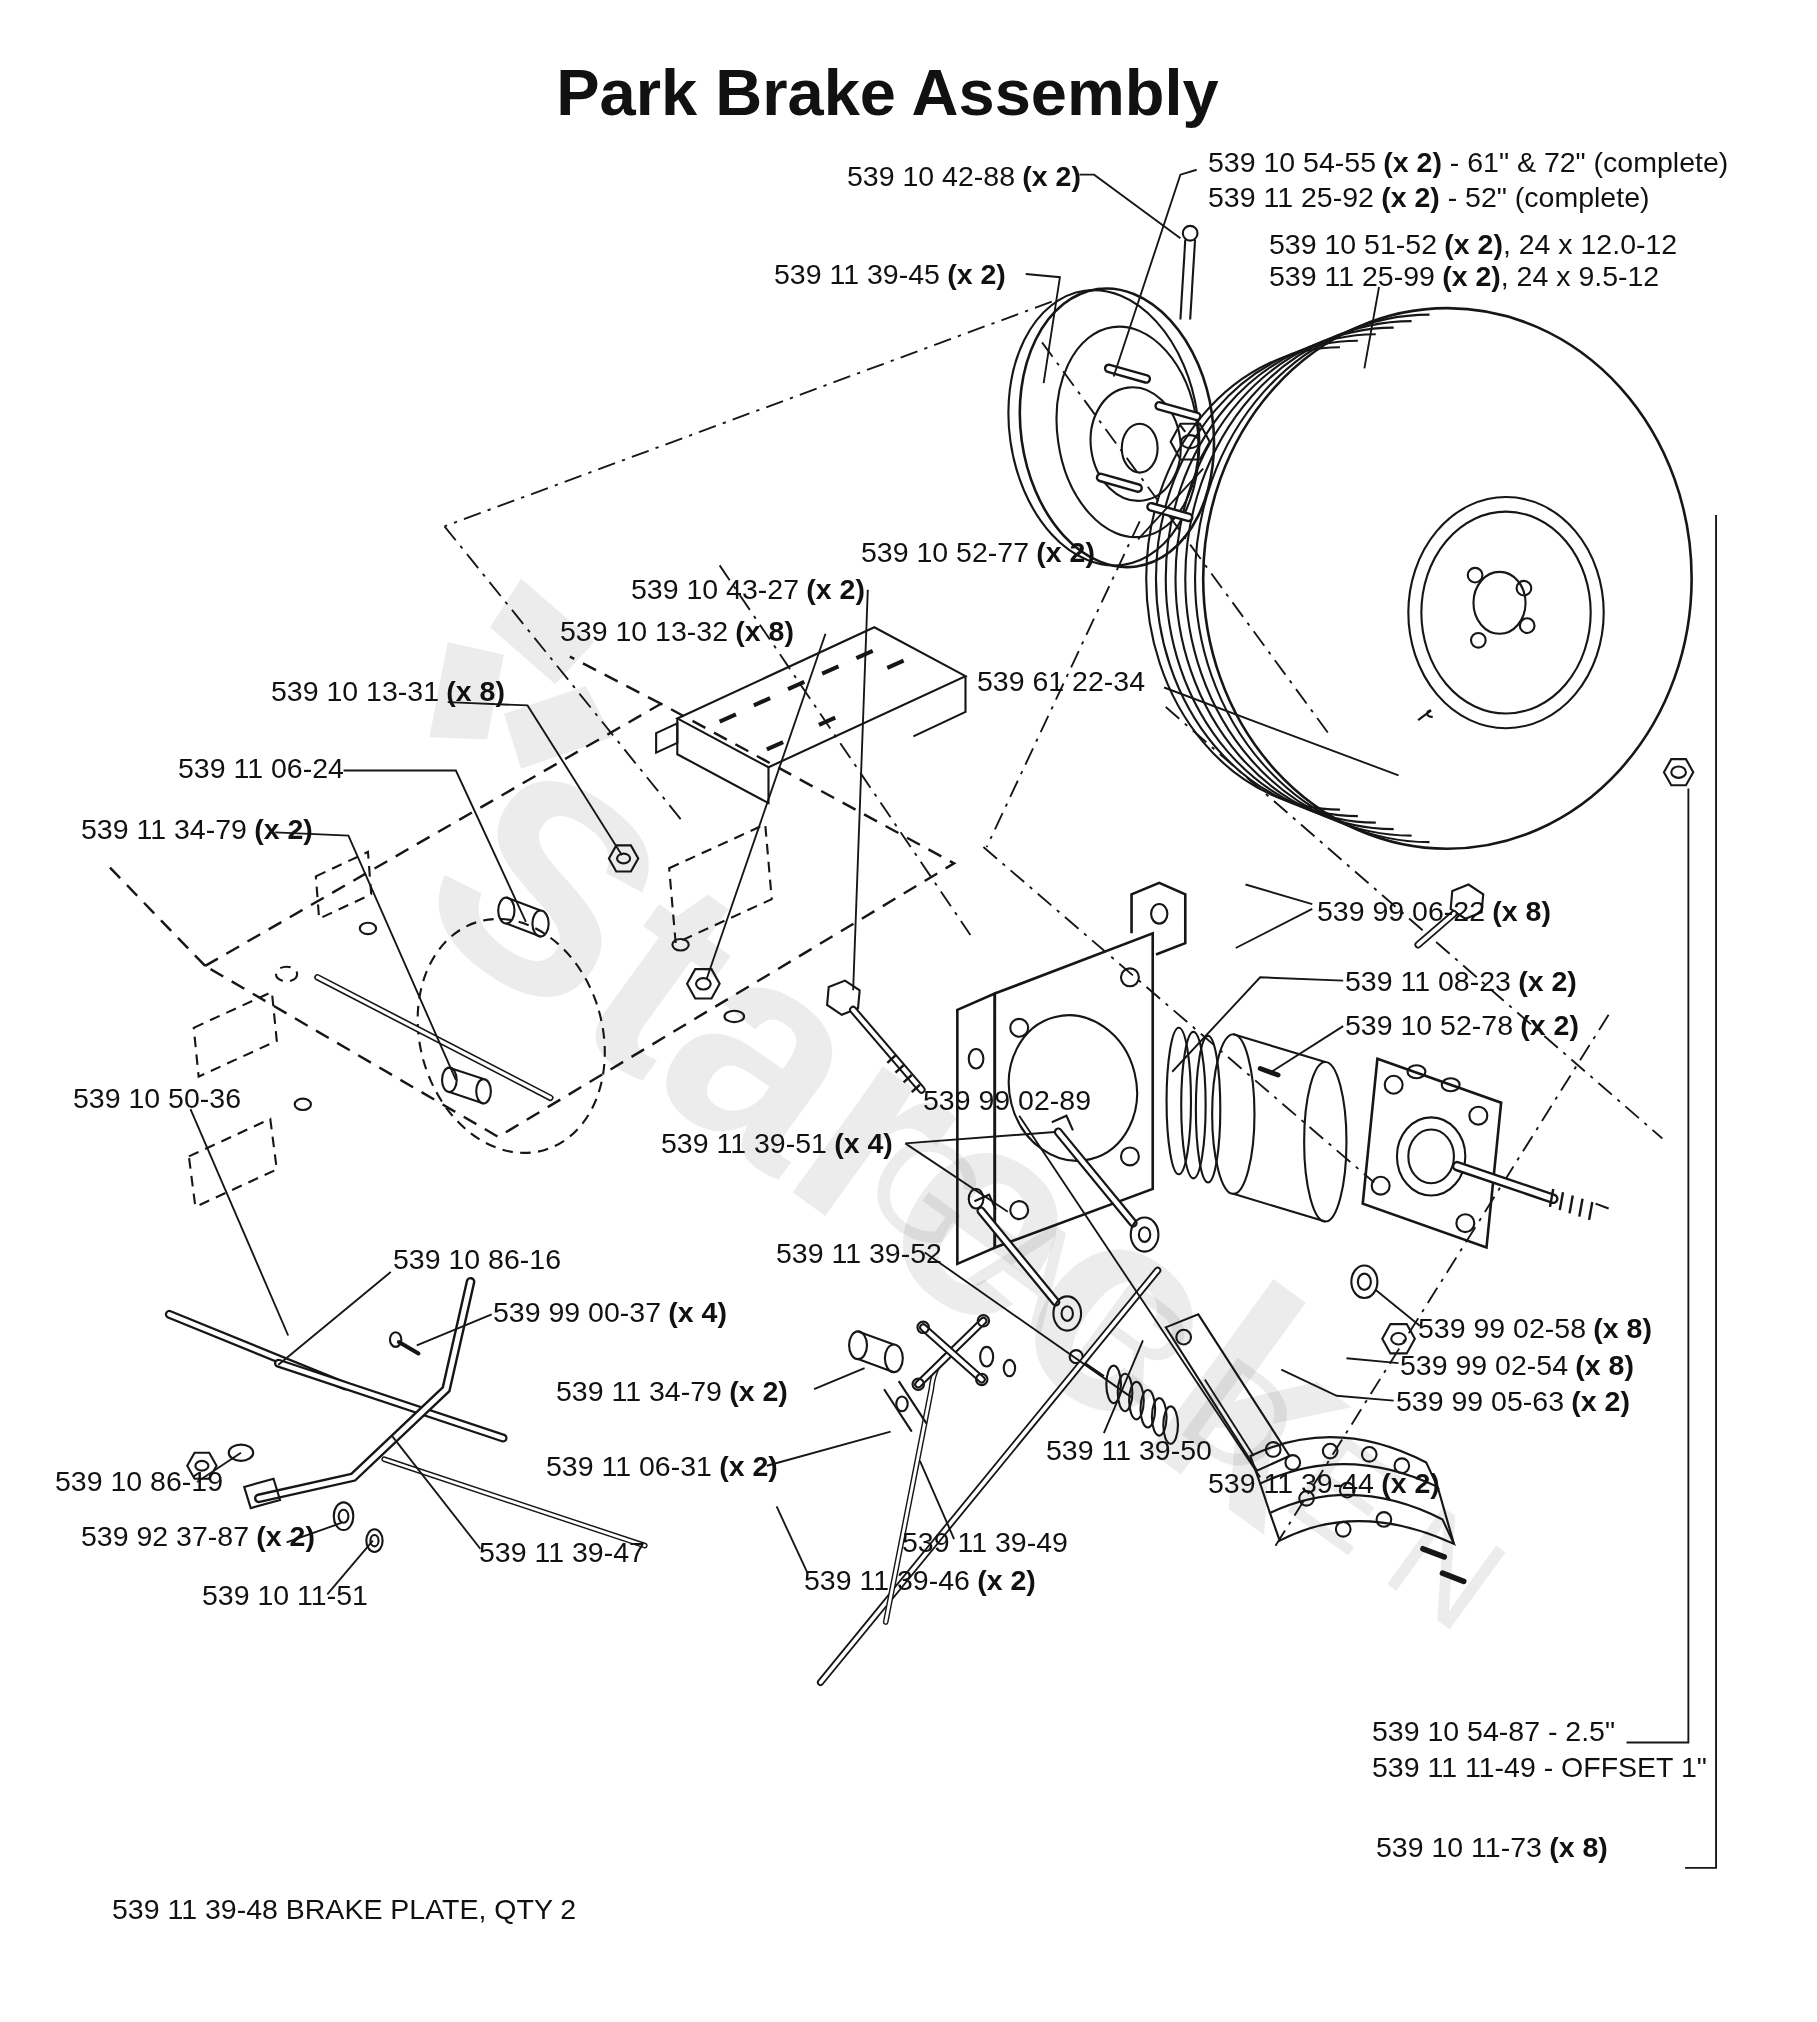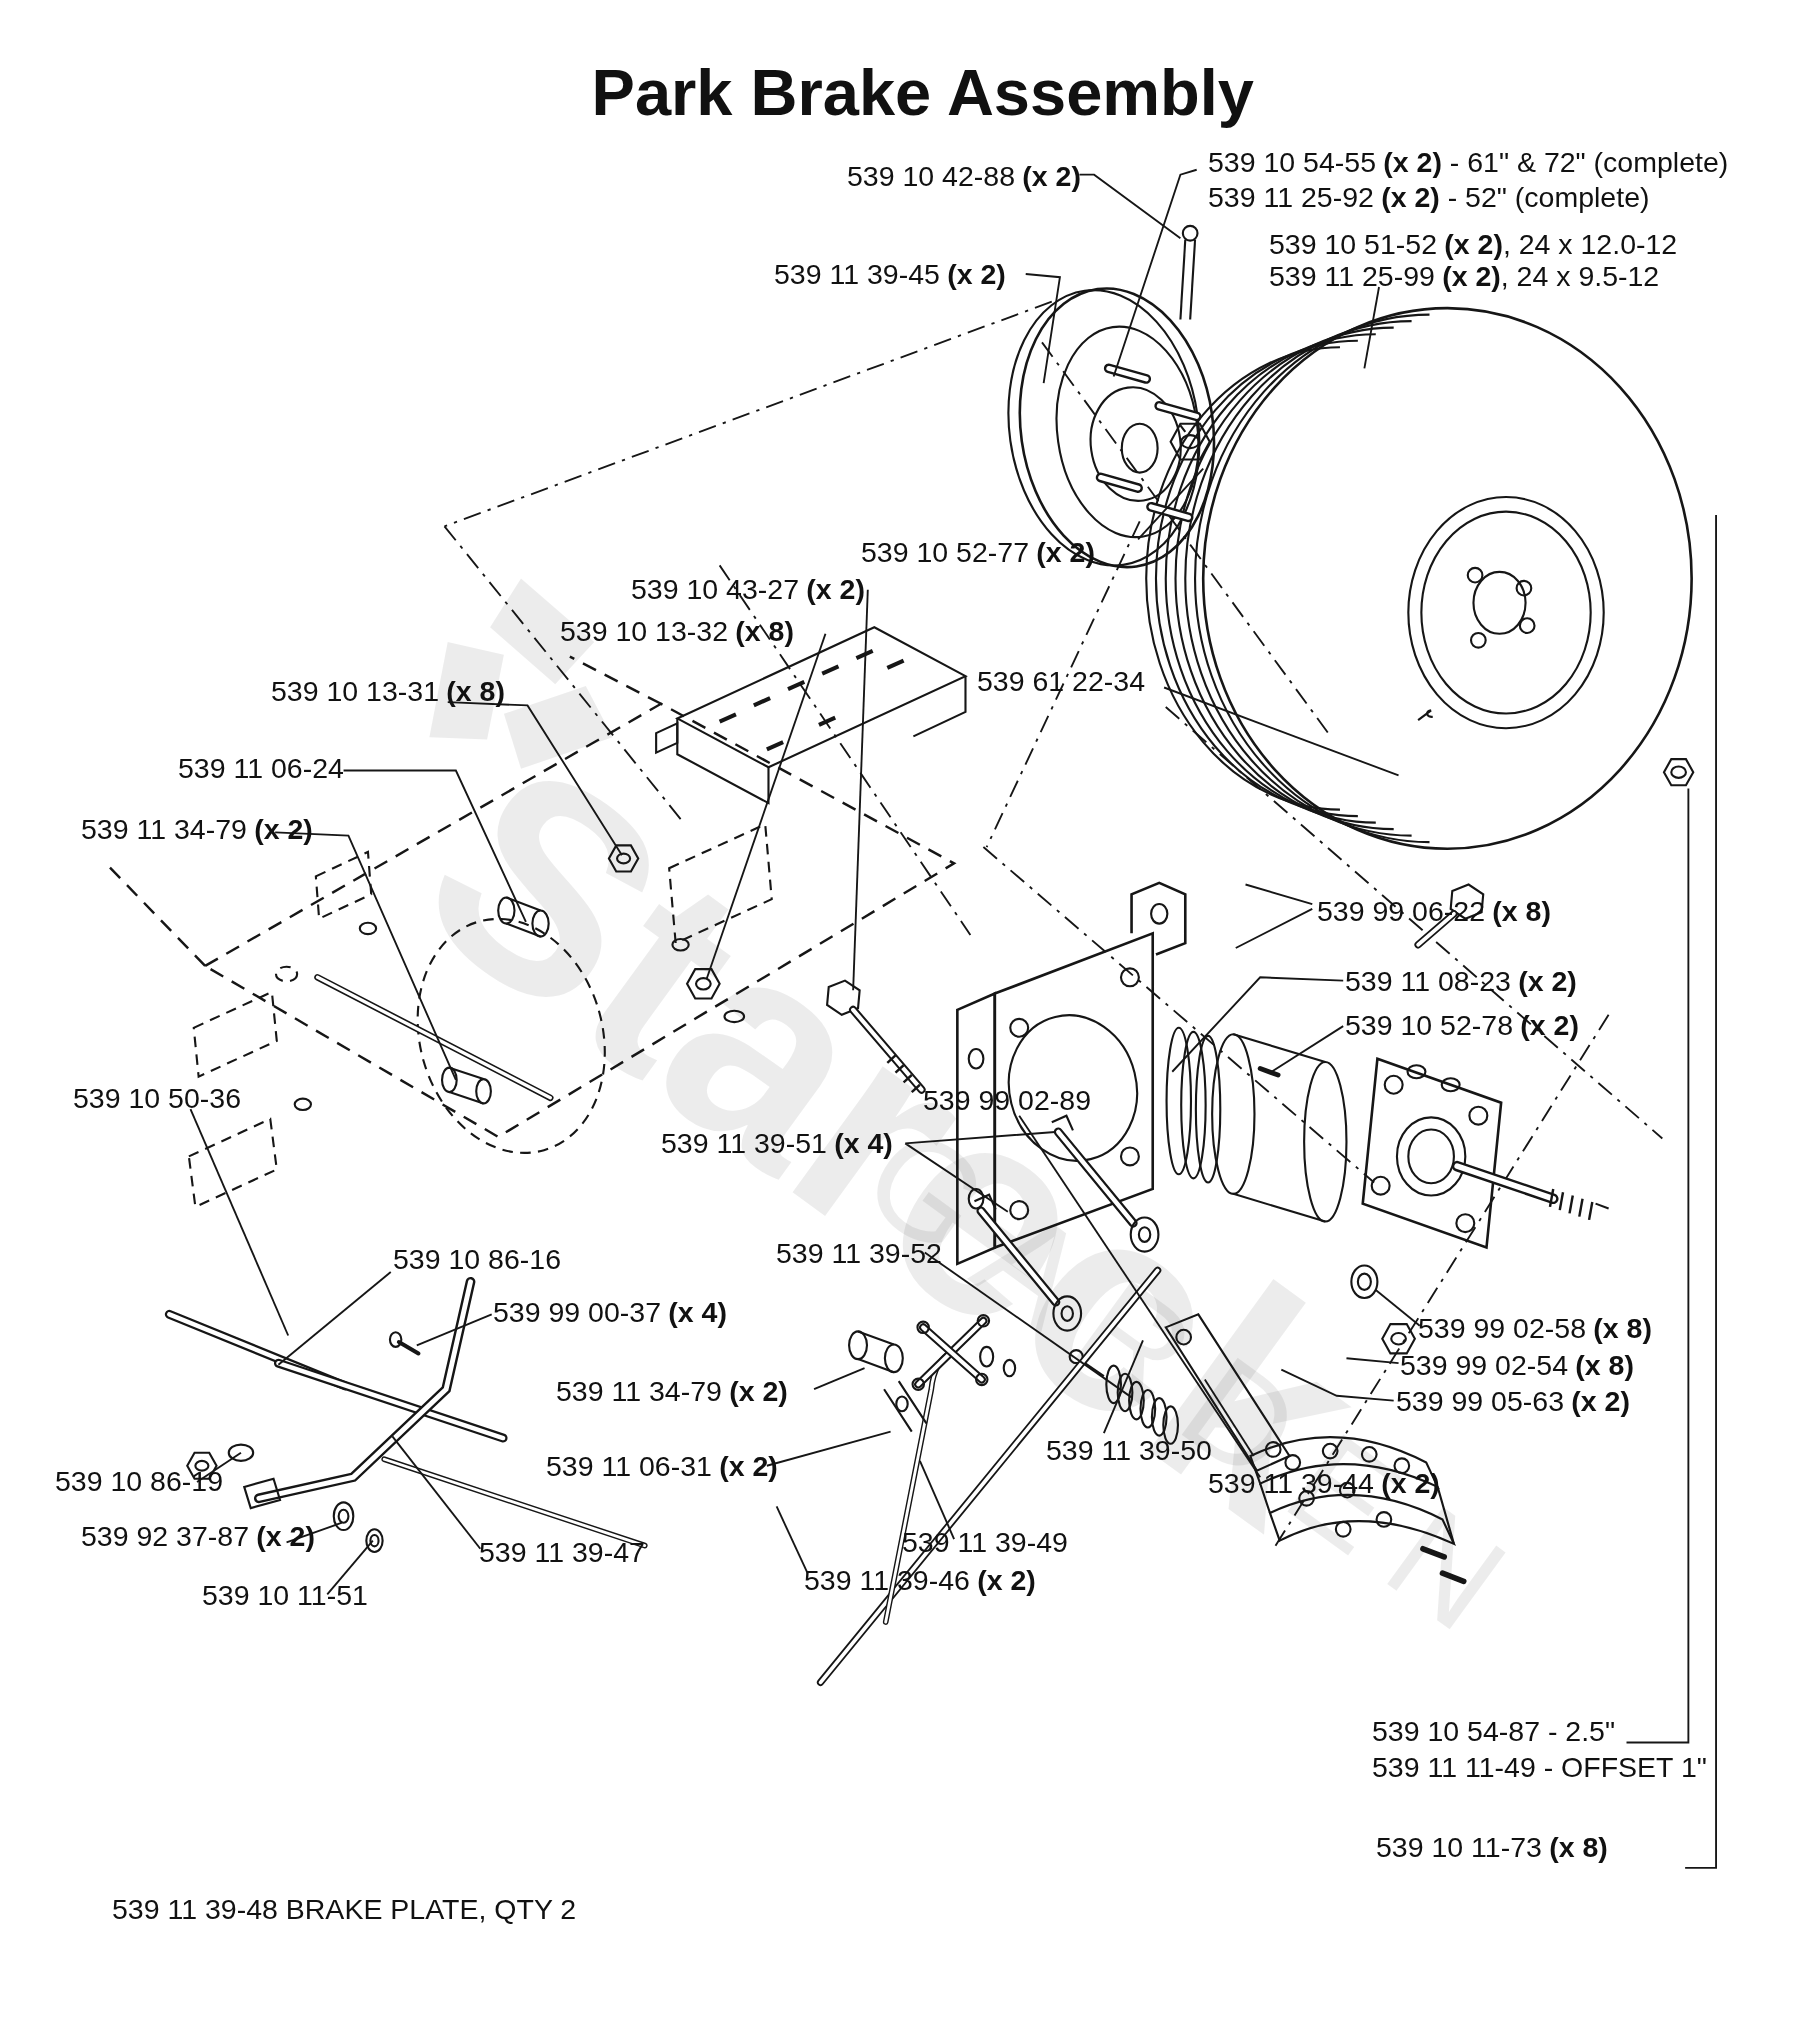--- a/index.html
+++ b/index.html
@@ -1,19 +1,19 @@
 <!DOCTYPE html>
 <html style="font-size:13px"><head>
 <meta charset="utf-8">
 <style>
   html,body{margin:0;padding:0;background:#ffffff;}
   #canvas{position:relative;width:1817px;height:2023px;background:#ffffff;overflow:hidden;
           font-family:"Liberation Sans",sans-serif;color:#111;}
   #diagram-svg{position:absolute;left:0;top:0;}
-  .page-title{position:absolute;left:521px;top:55px;width:733px;text-align:right;
+  .page-title{position:absolute;left:521px;top:55px;width:733px;text-align:center;
               font-size:65px;font-weight:bold;letter-spacing:0px;white-space:nowrap;}
   .lbl{position:absolute;font-size:28.5px;white-space:nowrap;line-height:1.1;}
   .lbl .qty{font-weight:bold;margin-left:7.3px;}
   .lbl .qty:empty{margin-left:0;}
   .footer-block{position:absolute;left:112px;top:1891px;font-size:28.5px;line-height:1.3;}
   .footer-block .hd{font-weight:bold;}
   .ln{fill:none;stroke:#161616;stroke-width:2.6;}
   .thk{fill:none;stroke:#161616;stroke-width:3.2;}
   .ld{fill:none;stroke:#161616;stroke-width:2.3;}
   .dd{fill:none;stroke:#161616;stroke-width:2.3;stroke-dasharray:22 9 4 9;}

